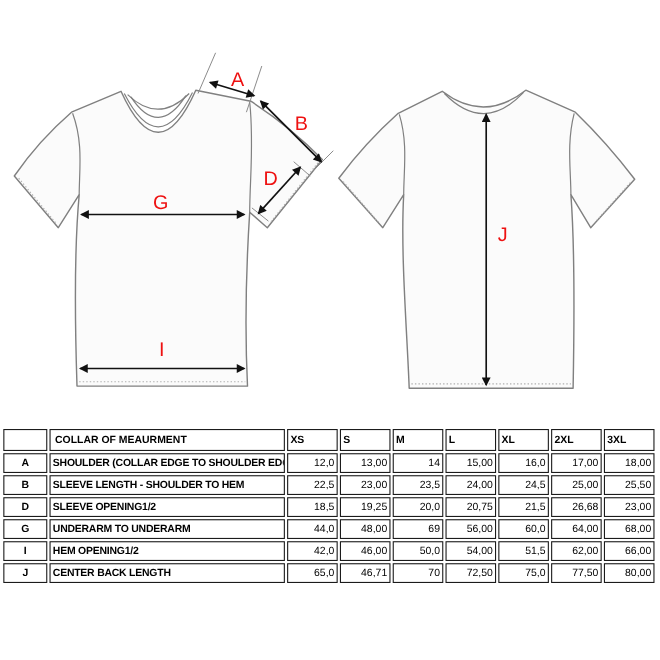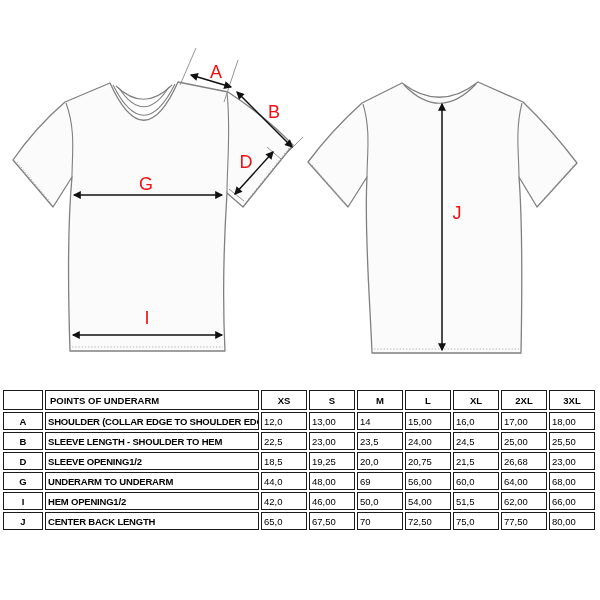--- a/index.html
+++ b/index.html
@@ -15,26 +15,26 @@
   }
   .size-table-wrap { position:absolute; left:1px; top:388px; width:597px; }
   table.size-table {
     border-collapse:separate; border-spacing:2px; table-layout:fixed;
     width:596px; font-family:"Liberation Sans", sans-serif;
   }
   table.size-table th, table.size-table td {
     border:1px solid #1b1b1b; background:#fff; padding:0 2px;
     overflow:hidden; white-space:nowrap; color:#000;
   }
-  table.size-table thead th { height:18px; font-size:9.5px; font-weight:700; text-align:center; }
+  table.size-table thead th { height:18px; font-size:9.5px; font-weight:700; text-align:left; }
   table.size-table thead th.points-h { text-align:left; padding-left:4px; }
   table.size-table td { height:16px; font-size:9.5px; }
   td.letter-cell { text-align:center; font-weight:700; color:#ee1111; font-size:10px; }
   td.label-cell  { text-align:left; font-weight:700; font-size:9px; padding-left:4px; letter-spacing:-0.2px; }
-  td.value-cell  { text-align:left; font-weight:400;margin-left:36px; }
+  td.value-cell  { text-align:right; font-weight:400;margin-left:36px; }
   col.c-letter { width:40px; }
   col.c-label  { width:214px; }
 </style>
 </head>
 <body>
 
 <div class="page">
 
   <div class="diagram">
     <svg width="600" height="388" viewBox="0 0 600 388" xmlns="http://www.w3.org/2000/svg">
@@ -144,21 +144,21 @@
           <col>
           <col>
           <col>
           <col>
           <col>
           <col>
       </colgroup>
       <thead>
         <tr>
           <th></th>
-          <th class="points-h">POINTS OF UNDERARM</th>
+          <th class="points-h">COLLAR OF MEAURMENT</th>
           <th>XS</th>
           <th>S</th>
           <th>M</th>
           <th>L</th>
           <th>XL</th>
           <th>2XL</th>
           <th>3XL</th>
         </tr>
       </thead>
       <tbody>
@@ -214,21 +214,21 @@
           <td class="value-cell">50,0</td>
           <td class="value-cell">54,00</td>
           <td class="value-cell">51,5</td>
           <td class="value-cell">62,00</td>
           <td class="value-cell">66,00</td>
         </tr>
         <tr>
           <td class="letter-cell">J</td>
           <td class="label-cell">CENTER BACK LENGTH</td>
           <td class="value-cell">65,0</td>
-          <td class="value-cell">67,50</td>
+          <td class="value-cell">46,71</td>
           <td class="value-cell">70</td>
           <td class="value-cell">72,50</td>
           <td class="value-cell">75,0</td>
           <td class="value-cell">77,50</td>
           <td class="value-cell">80,00</td>
         </tr>
       </tbody>
     </table>
   </div>
 

